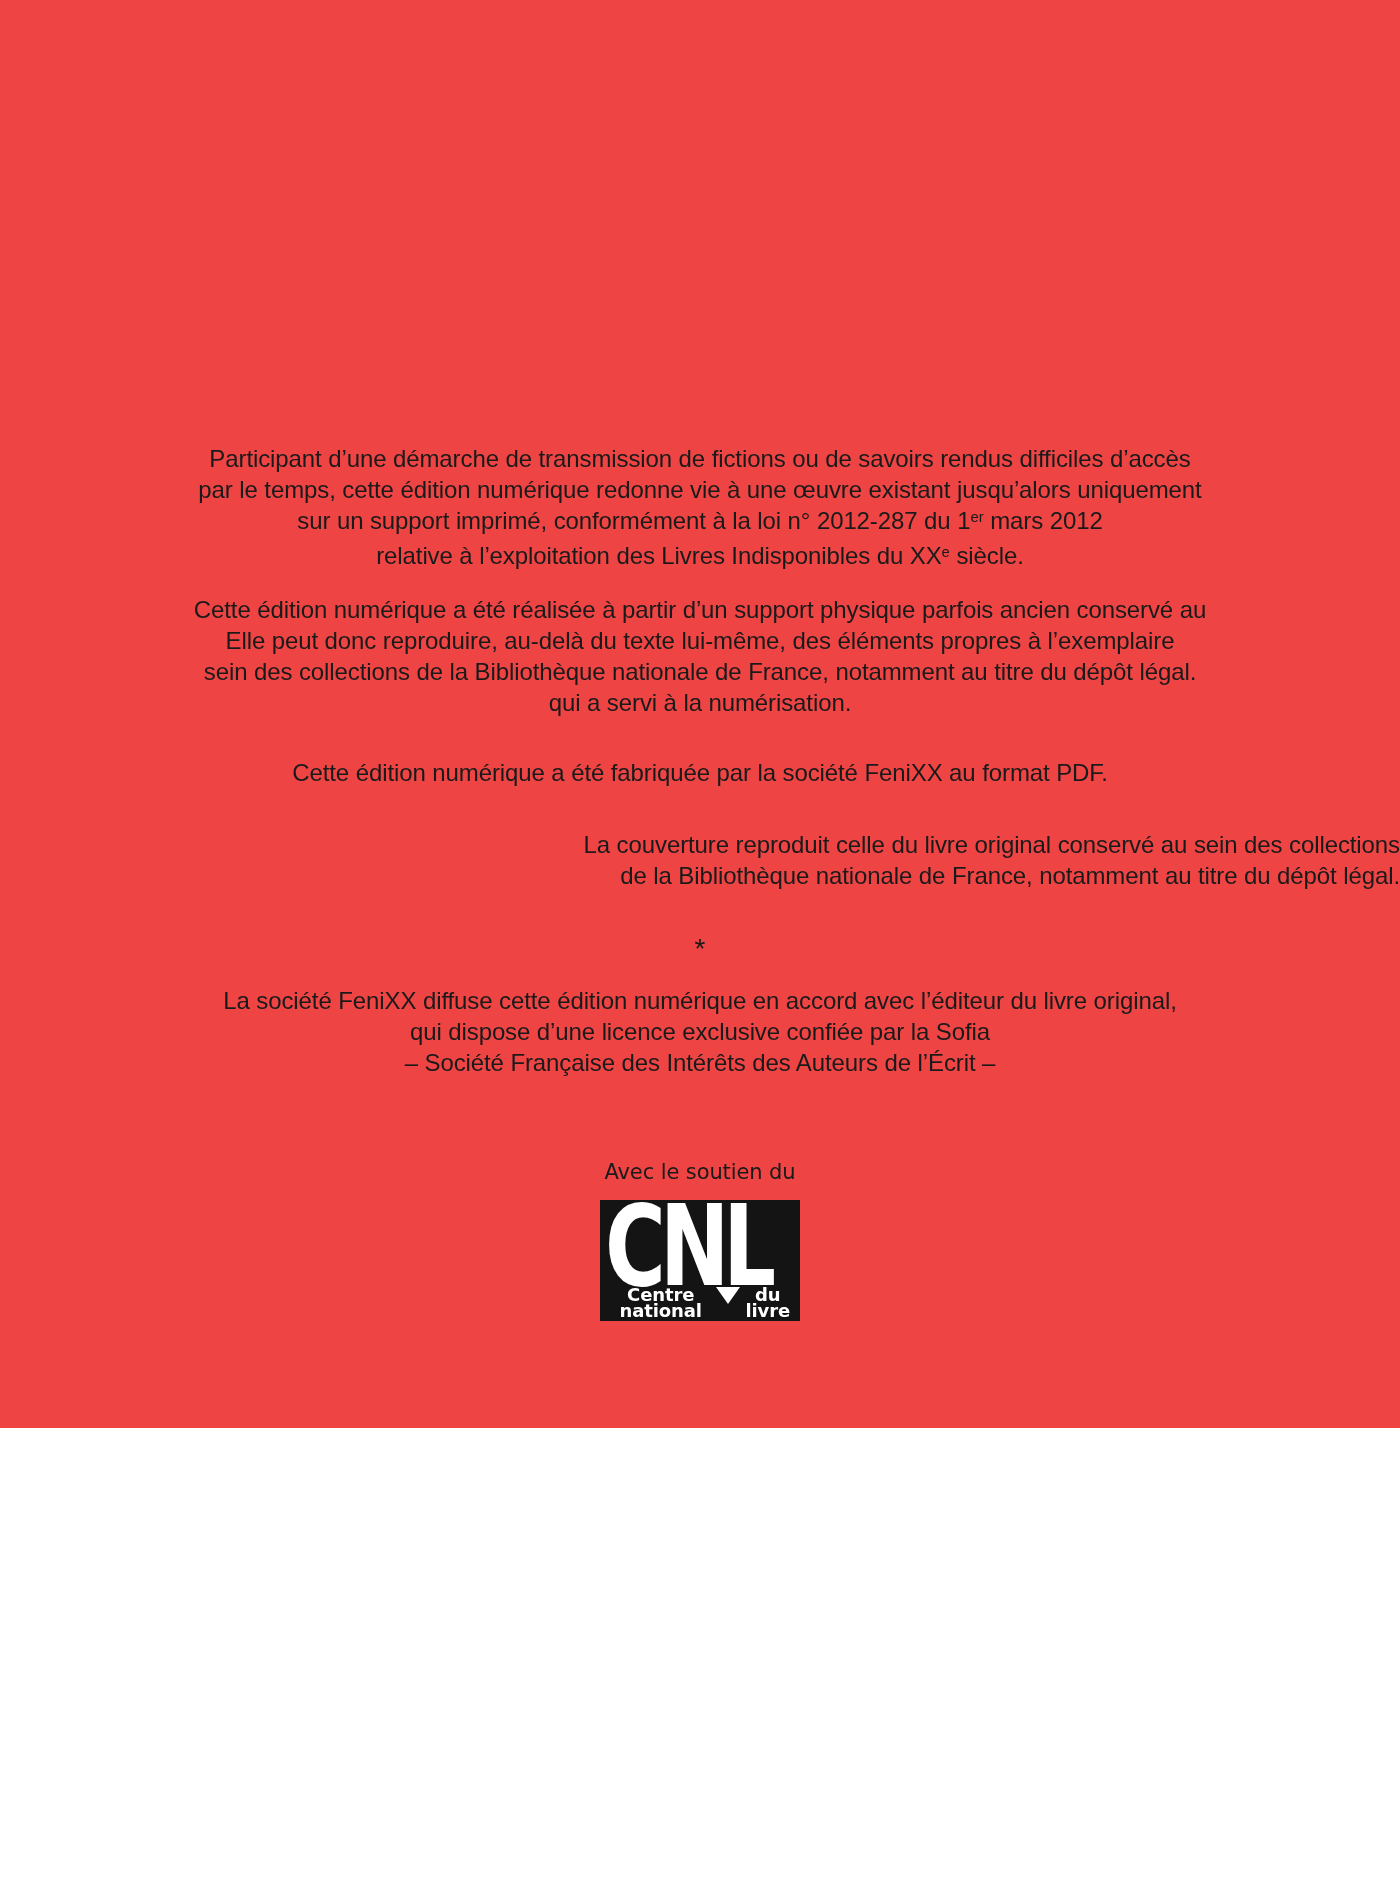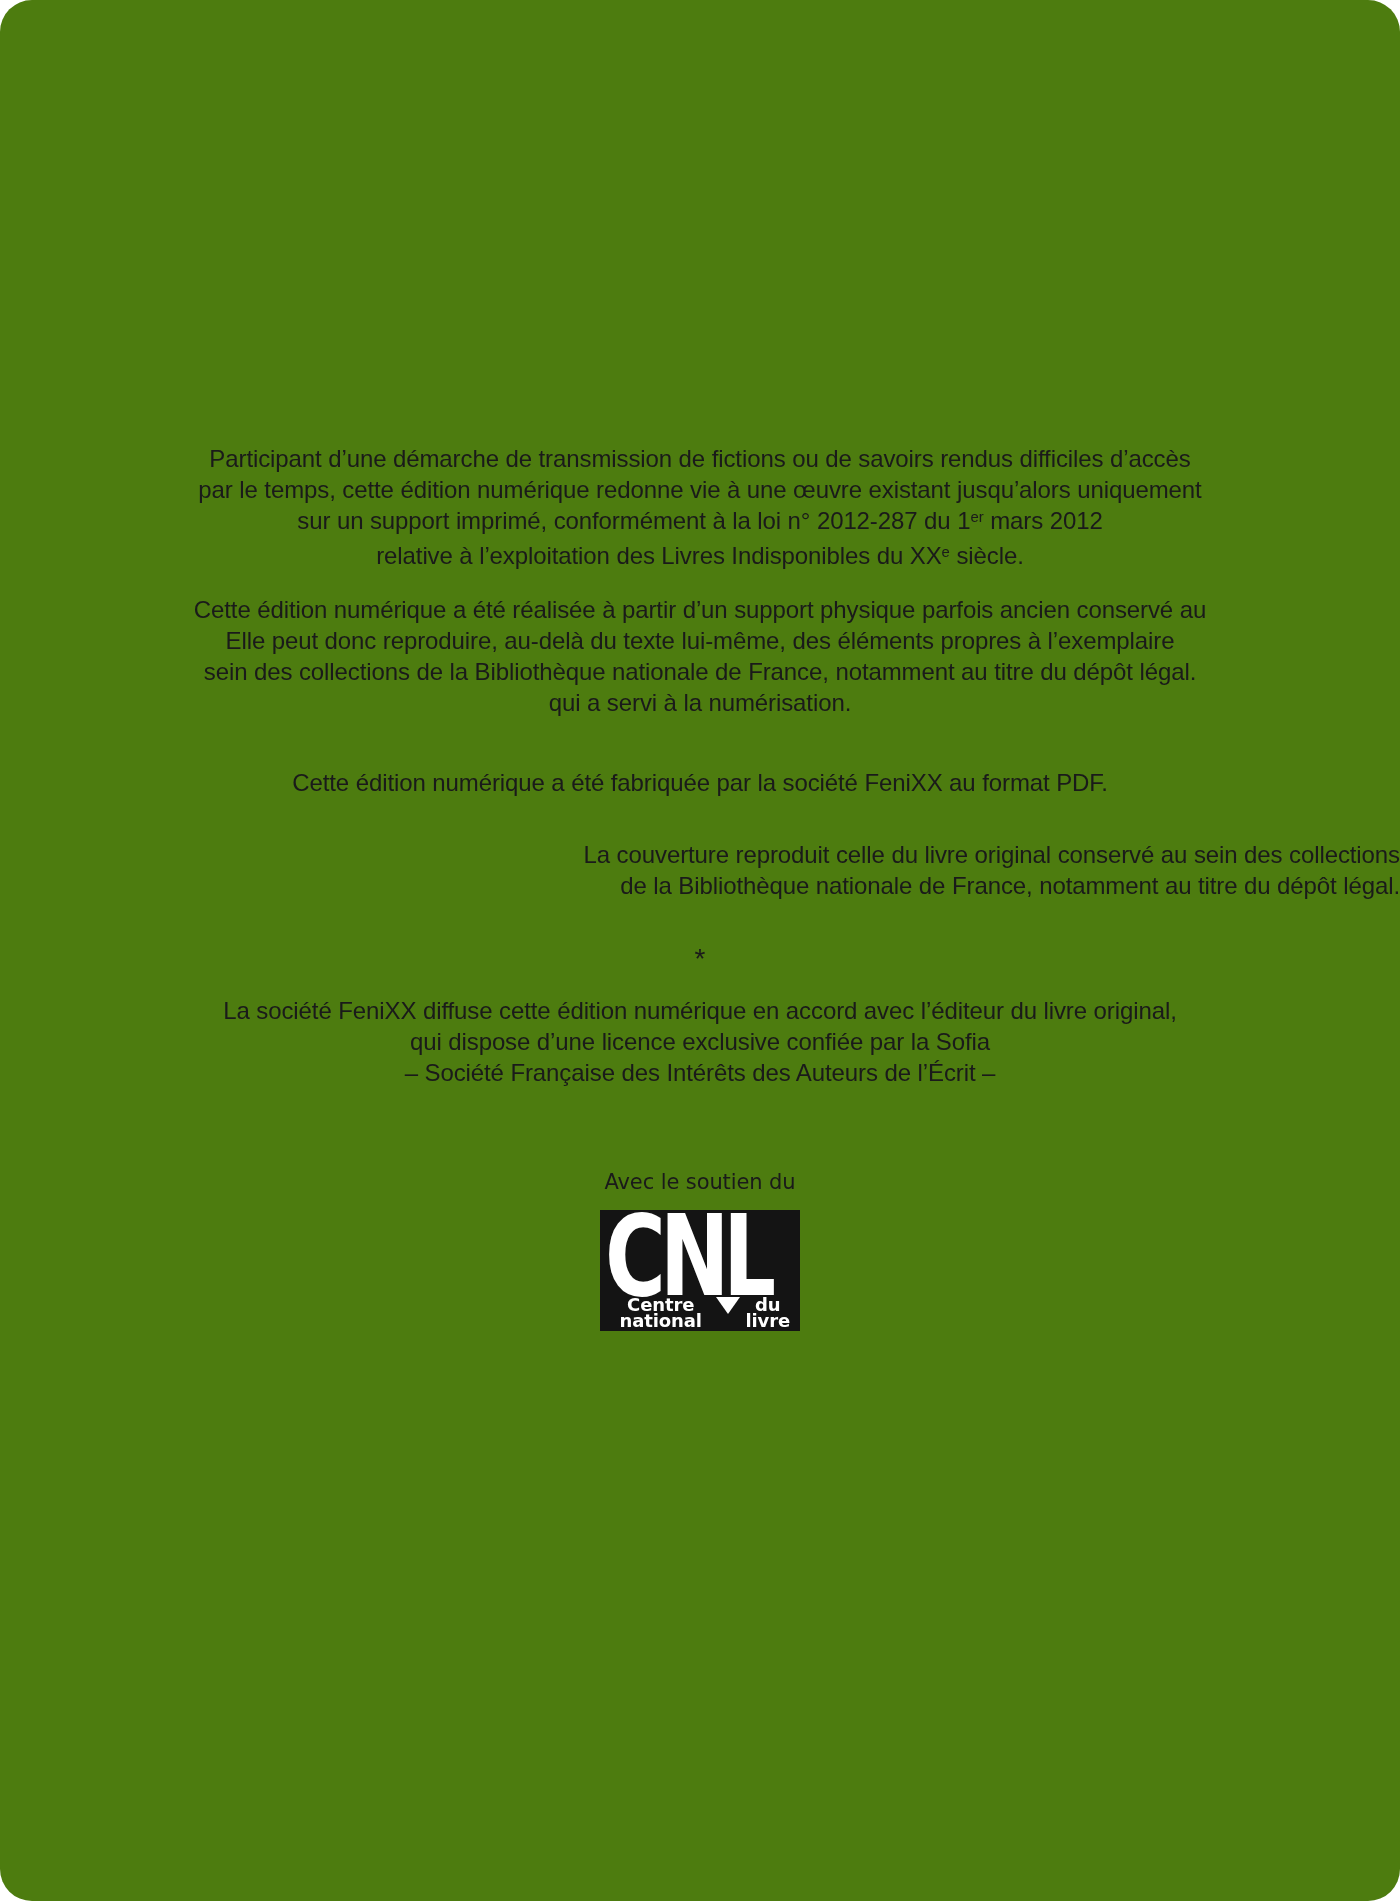--- a/index.html
+++ b/index.html
@@ -1,39 +1,38 @@
 <!DOCTYPE html>
 <html><head>
 <meta charset="utf-8">
 <style>
   html,body { margin:0; padding:0; }
   body { background:#ffffff; }
   .page {
     position:relative;
     width:1400px;
-    height:1901px;
-    background:#4d7c0f;
+    height:1428px;
+    background:#ef4444;
     font-family:"Liberation Sans", sans-serif;
     color:#1a1a1a;
     overflow:hidden;
-    border-radius:32px;
   }
   .content {
     position:absolute;
     top:443px;
     left:0;
     right:0;
     text-align:center;
     font-size:24px;
     line-height:31px;
     letter-spacing:-0.1px;
   }
   .para { margin:0; }
   .para-2 { margin-top:19px; }
-  .para-3 { margin-top:49px; }
+  .para-3 { margin-top:39px; }
   .para-4 { margin-top:41px;text-align:right; }
   .separator { margin-top:42px; font-size:28px; line-height:31px; }
   .para-5 { margin-top:21px; }
   .line { white-space:nowrap; }
   .sup {
     font-size:62%;
     vertical-align:baseline;
     position:relative;
     top:-0.45em;
     letter-spacing:0;

